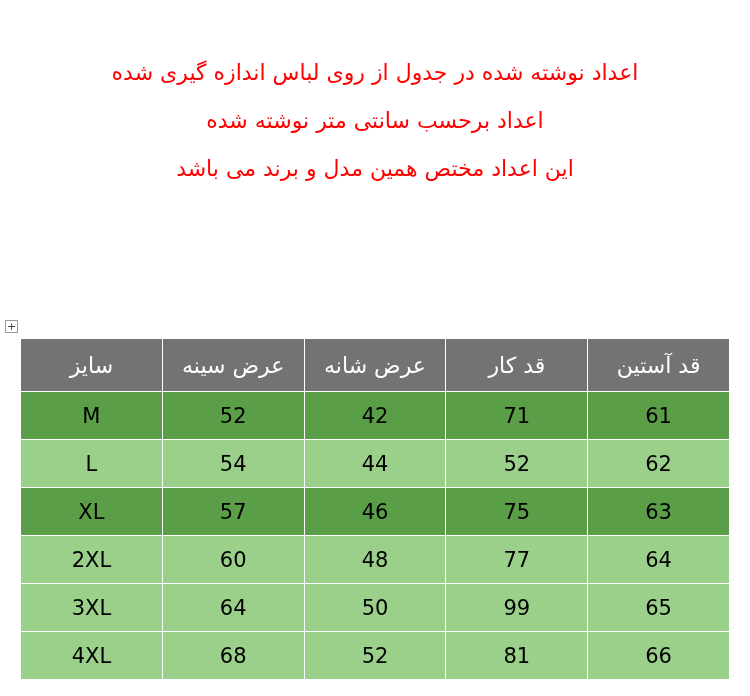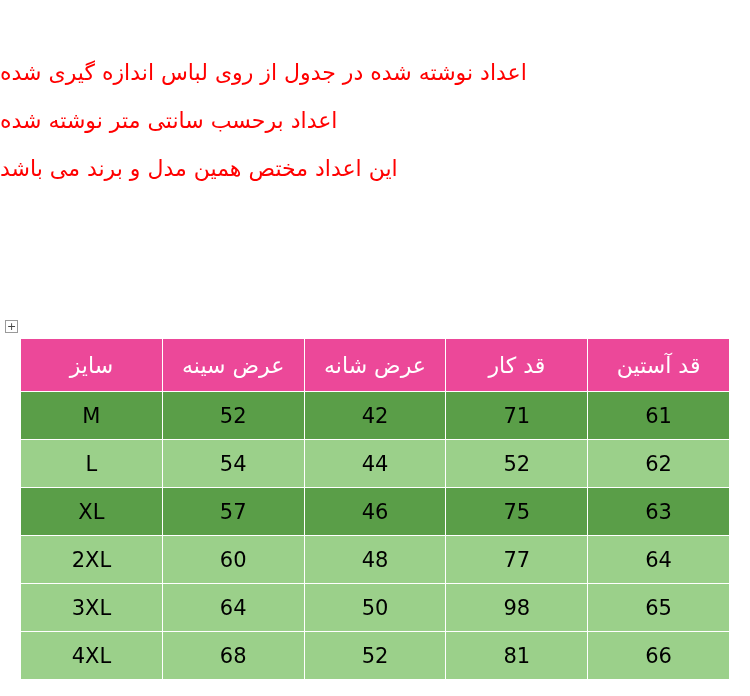--- a/index.html
+++ b/index.html
@@ -15,21 +15,21 @@
     position: relative;
   }
   .page {
     position: relative;
     width: 750px;
     height: 696px;
     box-sizing: border-box;
   }
   .notes {
     padding-top: 62px;
-    text-align: left;
+    text-align: center;
     direction: rtl;
   }
   .note-line {
     color: #ff0000;
     font-size: 22px;
     line-height: 1.0;
     margin-bottom: 26px;
     font-family: "DejaVu Sans", sans-serif;
     white-space: nowrap;
   }
@@ -61,21 +61,21 @@
     direction: rtl;
   }
   table.size-table td, table.size-table th {
     border: 1px solid #ffffff;
     text-align: center;
     font-family: "DejaVu Sans", sans-serif;
     font-weight: normal;
     padding: 0;
   }
   thead th {
-    background: #ec4899;
+    background: #737373;
     color: #ffffff;
     height: 52px;
     font-size: 22px;
   }
   tbody td {
     height: 47px;
     font-size: 21px;
     color: #000000;
   }
   tbody tr.dark td {
@@ -132,21 +132,21 @@
         </tr>
         <tr class="light">
           <td>64</td>
           <td>77</td>
           <td>48</td>
           <td>60</td>
           <td>2XL</td>
         </tr>
         <tr class="light">
           <td>65</td>
-          <td>98</td>
+          <td>99</td>
           <td>50</td>
           <td>64</td>
           <td>3XL</td>
         </tr>
         <tr class="light">
           <td>66</td>
           <td>81</td>
           <td>52</td>
           <td>68</td>
           <td>4XL</td>

